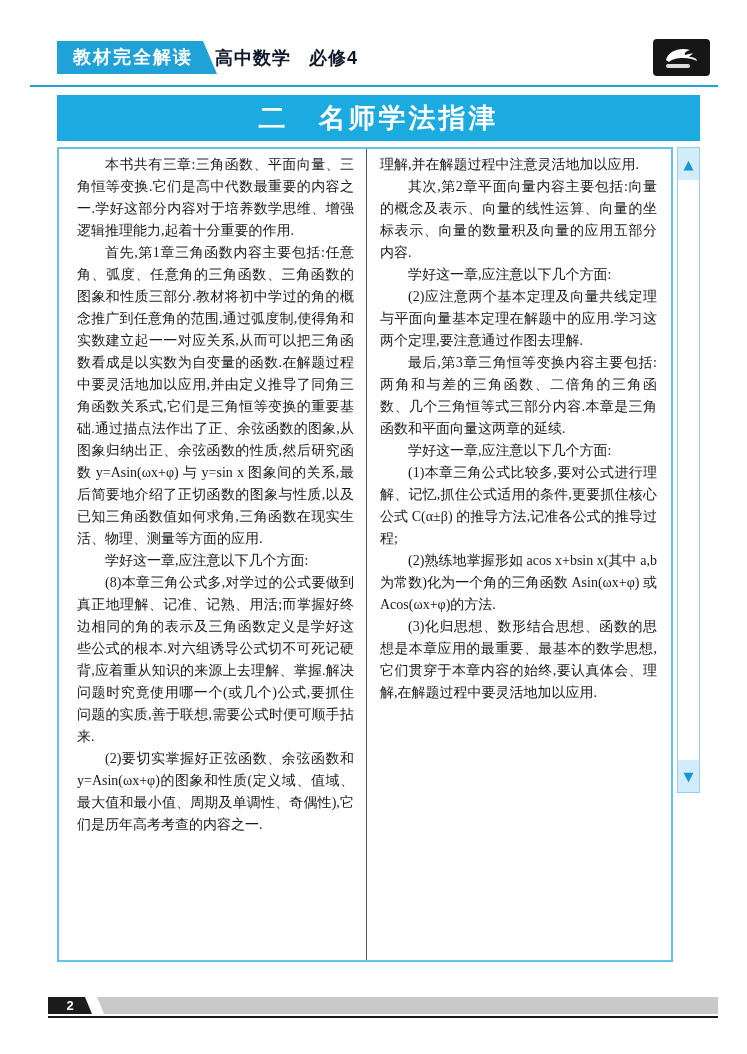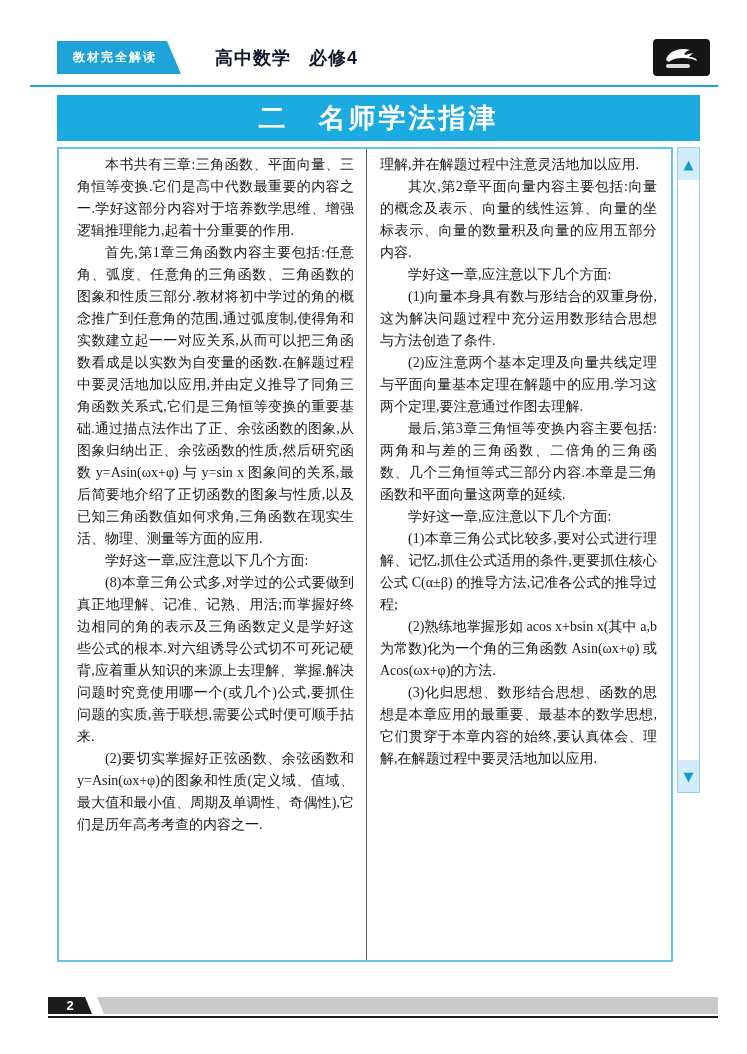--- a/index.html
+++ b/index.html
@@ -14,21 +14,21 @@
   }
 
   
   .topbar { position: absolute; top: 41px; left: 57px; right: 30px; height: 35px; }
   .series-badge {
     position: absolute; left: 0; top: 0;
     height: 33px; line-height: 33px;
     padding: 0 24px 0 16px;
     background: #1ea2d8; color: #ffffff;
     font-family: "Liberation Sans", sans-serif;
-    font-size: 12px; font-weight: bold; letter-spacing: 2px;
+    font-size: 18px; font-weight: bold; letter-spacing: 2px;
     clip-path: polygon(0 0, calc(100% - 14px) 0, 100% 100%, 0 100%);
   }
   .subject-line {
     position: absolute; left: 158px; top: 5px;
     font-family: "Liberation Sans", sans-serif;
     font-size: 18px; font-weight: bold; color: #0f172a;
     letter-spacing: 1px;
   }
   .subject-line .module { margin-left: 18px; }
   .logo-box {
@@ -140,21 +140,20 @@
       <p class="para">首先,第1章三角函数内容主要包括:任意角、弧度、任意角的三角函数、三角函数的图象和性质三部分.教材将初中学过的角的概念推广到任意角的范围,通过弧度制,使得角和实数建立起一一对应关系,从而可以把三角函数看成是以实数为自变量的函数.在解题过程中要灵活地加以应用,并由定义推导了同角三角函数关系式,它们是三角恒等变换的重要基础.通过描点法作出了正、余弦函数的图象,从图象归纳出正、余弦函数的性质,然后研究函数 y=Asin(ωx+φ) 与 y=sin x 图象间的关系,最后简要地介绍了正切函数的图象与性质,以及已知三角函数值如何求角,三角函数在现实生活、物理、测量等方面的应用.</p>
       <p class="para">学好这一章,应注意以下几个方面:</p>
       <p class="para">(8)本章三角公式多,对学过的公式要做到真正地理解、记准、记熟、用活;而掌握好终边相同的角的表示及三角函数定义是学好这些公式的根本.对六组诱导公式切不可死记硬背,应着重从知识的来源上去理解、掌握.解决问题时究竟使用哪一个(或几个)公式,要抓住问题的实质,善于联想,需要公式时便可顺手拈来.</p>
       <p class="para">(2)要切实掌握好正弦函数、余弦函数和 y=Asin(ωx+φ)的图象和性质(定义域、值域、最大值和最小值、周期及单调性、奇偶性),它们是历年高考考查的内容之一.</p>
 
     </div>
     <div class="col right">
       <p class="para no-indent">理解,并在解题过程中注意灵活地加以应用.</p>
       <p class="para">其次,第2章平面向量内容主要包括:向量的概念及表示、向量的线性运算、向量的坐标表示、向量的数量积及向量的应用五部分内容.</p>
       <p class="para">学好这一章,应注意以下几个方面:</p>
-      <p class="para">(1)向量本身具有数与形结合的双重身份,这为解决问题过程中充分运用数形结合思想与方法创造了条件.</p>
       <p class="para">(2)应注意两个基本定理及向量共线定理与平面向量基本定理在解题中的应用.学习这两个定理,要注意通过作图去理解.</p>
       <p class="para">最后,第3章三角恒等变换内容主要包括:两角和与差的三角函数、二倍角的三角函数、几个三角恒等式三部分内容.本章是三角函数和平面向量这两章的延续.</p>
       <p class="para">学好这一章,应注意以下几个方面:</p>
       <p class="para">(1)本章三角公式比较多,要对公式进行理解、记忆,抓住公式适用的条件,更要抓住核心公式 C(α±β) 的推导方法,记准各公式的推导过程;</p>
       <p class="para">(2)熟练地掌握形如 acos x+bsin x(其中 a,b 为常数)化为一个角的三角函数 Asin(ωx+φ) 或 Acos(ωx+φ)的方法.</p>
       <p class="para">(3)化归思想、数形结合思想、函数的思想是本章应用的最重要、最基本的数学思想,它们贯穿于本章内容的始终,要认真体会、理解,在解题过程中要灵活地加以应用.</p>
 
     </div>
   </div>
 

